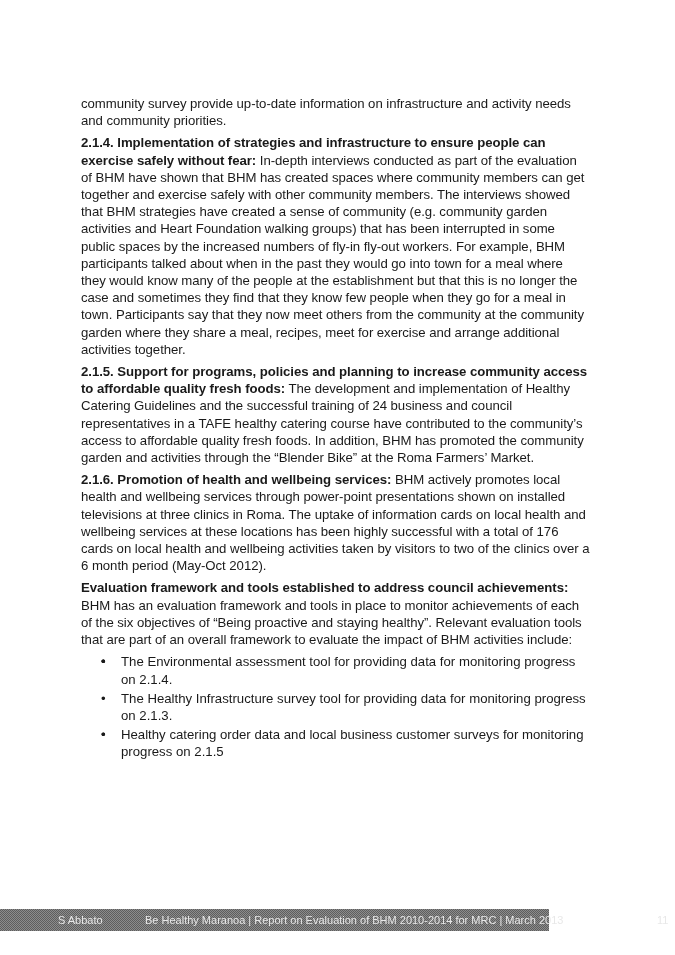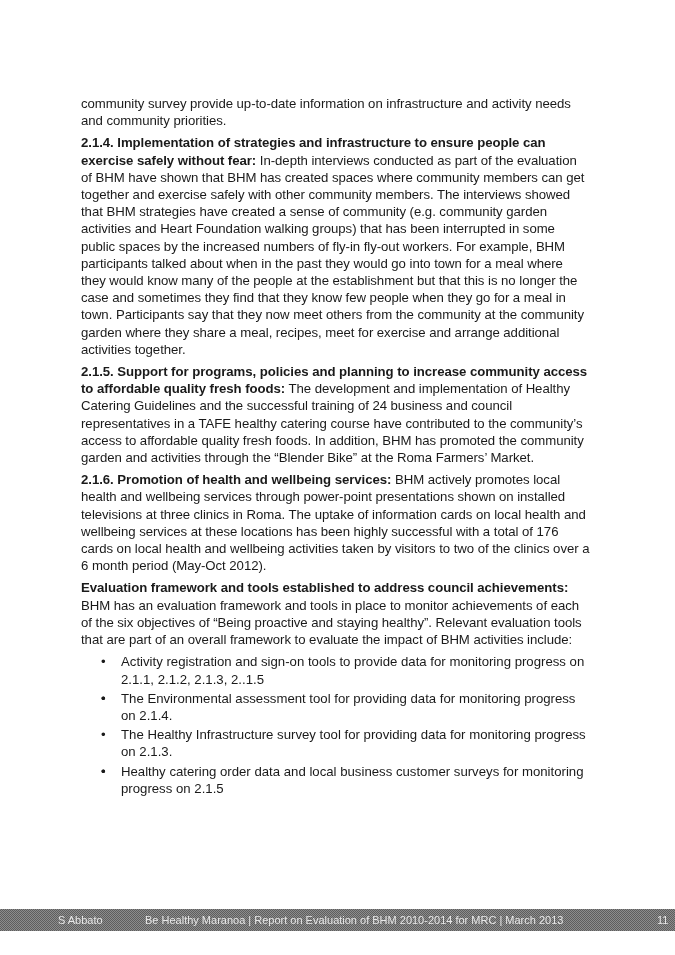--- a/index.html
+++ b/index.html
@@ -13,21 +13,21 @@
     letter-spacing: -0.05px;
   }
   b { font-weight: bold; }
   ul { list-style: none; margin: 0; padding: 0; }
   li {
     position: relative; padding-left: 40px; font-size: 13.2px;
     line-height: 17.2px; margin-bottom: 2px;
   }
   li .bullet { position: absolute; left: 20px; top: 0; }
   .footer {
-    position: absolute; left: 0; top: 909px; width: 675px; height: 22px;
+    position: absolute; left: 0; top: 909px; width: 549px; height: 22px;
     background-color: #8c8c8c;
     background-image:
       linear-gradient(45deg, #5e5e5e 25%, transparent 25%, transparent 75%, #5e5e5e 75%),
       linear-gradient(45deg, #5e5e5e 25%, transparent 25%, transparent 75%, #5e5e5e 75%);
     background-size: 2px 2px;
     background-position: 0 0, 1px 1px;
     color: #e8e8e8; font-size: 11px; line-height: 22px;
   }
   .footer span { position: absolute; top: 0; white-space: nowrap; }
   .f-author { left: 58px; }
@@ -42,21 +42,21 @@
 
   <p><b>2.1.4. Implementation of strategies and infrastructure to ensure people can exercise safely without fear:</b><span> In-depth interviews conducted as part of the evaluation of BHM have shown that BHM has created spaces where community members can get together and exercise safely with other community members. The interviews showed that BHM strategies have created a sense of community (e.g. community garden activities and Heart Foundation walking groups) that has been interrupted in some public spaces by the increased numbers of fly-in fly-out workers. For example, BHM participants talked about when in the past they would go into town for a meal where they would know many of the people at the establishment but that this is no longer the case and sometimes they find that they know few people when they go for a meal in town. Participants say that they now meet others from the community at the community garden where they share a meal, recipes, meet for exercise and arrange additional activities together.</span></p>
 
   <p><b>2.1.5. Support for programs, policies and planning to increase community access to affordable quality fresh foods:</b><span> The development and implementation of Healthy Catering Guidelines and the successful training of 24 business and council representatives in a TAFE healthy catering course have contributed to the community’s access to affordable quality fresh foods. In addition, BHM has promoted the community garden and activities through the “Blender Bike” at the Roma Farmers’ Market.</span></p>
 
   <p><b>2.1.6. Promotion of health and wellbeing services:</b><span> BHM actively promotes local health and wellbeing services through power-point presentations shown on installed televisions at three clinics in Roma. The uptake of information cards on local health and wellbeing services at these locations has been highly successful with a total of 176 cards on local health and wellbeing activities taken by visitors to two of the clinics over a 6 month period (May-Oct 2012).</span></p>
 
   <p><b>Evaluation framework and tools established to address council achievements:</b><span> BHM has an evaluation framework and tools in place to monitor achievements of each of the six objectives of “Being proactive and staying healthy”. Relevant evaluation tools that are part of an overall framework to evaluate the impact of BHM activities include:</span></p>
 
   <ul>
-    <li><span class="bullet">•</span><span>Activity registration and sign-on tools to provide data for monitoring progress on 2.1.1, 2.1.2, 2.1.3, 2..1.5</span></li>
+    <li><span class="bullet">•</span></li>
     <li><span class="bullet">•</span></li>
     <li><span class="bullet">•</span><span>The Environmental assessment tool for providing data for monitoring progress on 2.1.4.</span></li>
     <li><span class="bullet">•</span><span>The Healthy Infrastructure survey tool for providing data for monitoring progress on 2.1.3.</span></li>
     <li><span class="bullet">•</span></li>
     <li><span class="bullet">•</span><span>Healthy catering order data and local business customer surveys for monitoring progress on 2.1.5</span></li>
   </ul>
 </div>
 
 <div class="footer">
   <span class="f-author">S Abbato</span>

